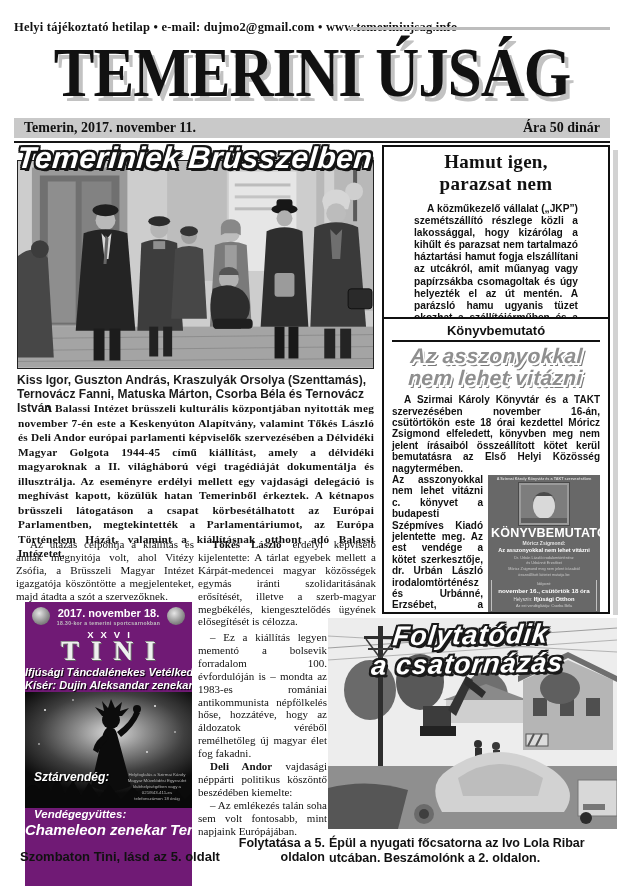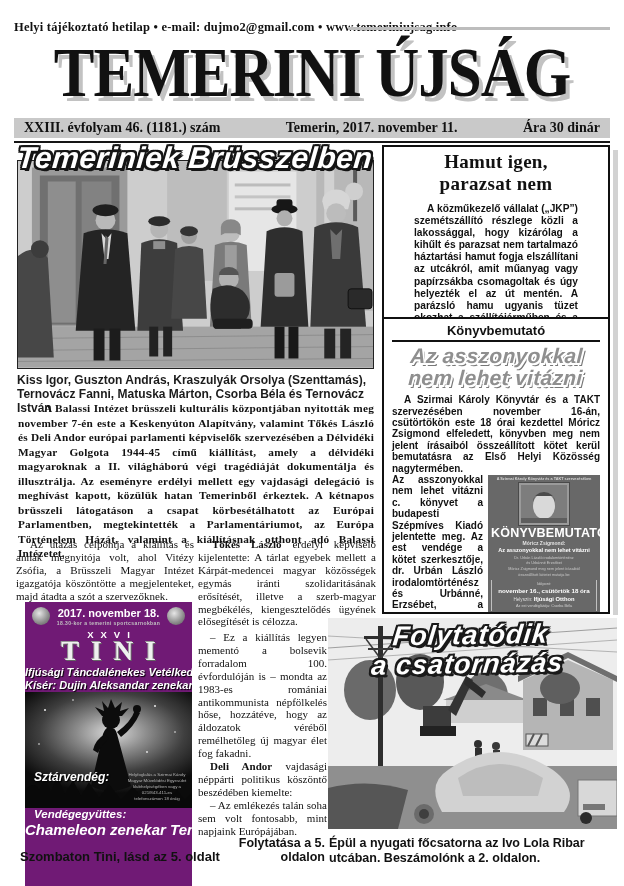--- a/index.html
+++ b/index.html
@@ -108,23 +108,22 @@
 </style>
 </head>
 <body>
 
 <div class="page">
 
   <div class="abs tagline">Helyi tájékoztató hetilap • e-mail: dujmo2@gmail.com • www.temeriniujsag.info</div>
   <div class="abs tagline-rule"></div>
   <div class="abs masthead">TEMERINI ÚJSÁG</div>
   <div class="abs info-bar">
-    <span>XXIII. évfolyam 46. (1181.) szám</span>
     <span>Temerin, 2017. november 11.</span>
-    <span>Ára 30 dinár</span>
+    <span>Ára 50 dinár</span>
   </div>
   <div class="abs top-rule"></div>
 
   <div class="abs lead-headline">Temeriniek Brüsszelben</div>
 
   <div class="abs photo1">
     <svg width="355" height="207" viewBox="0 0 357 207">
       <rect width="357" height="207" fill="#c6c6c6"></rect>
       <rect x="0" y="0" width="357" height="168" fill="#cdcdcd"></rect>
       <rect x="14" y="6" width="96" height="160" fill="#9a9a9a"></rect>

